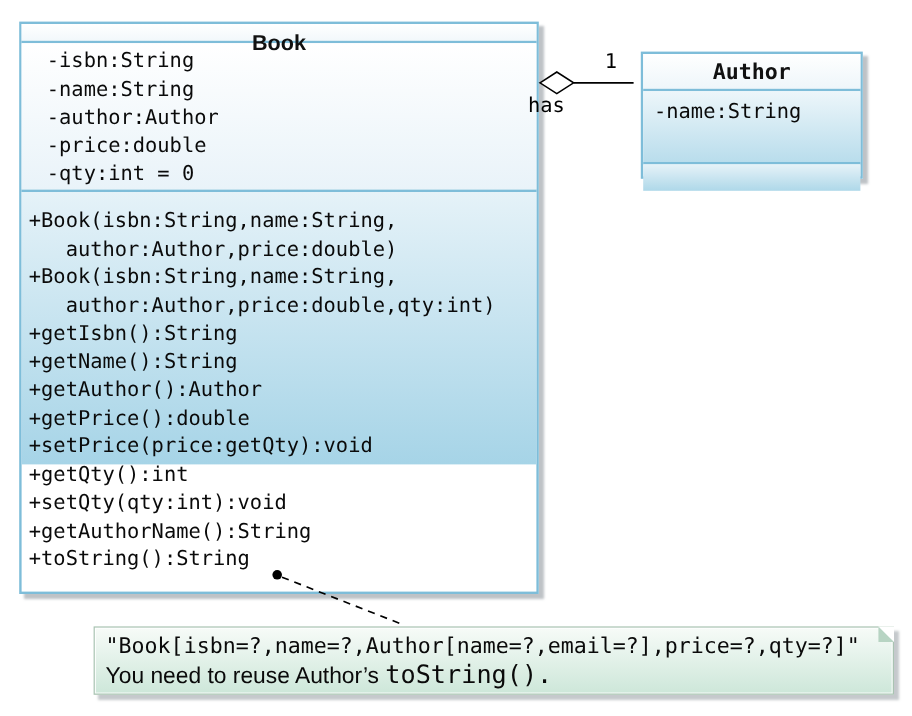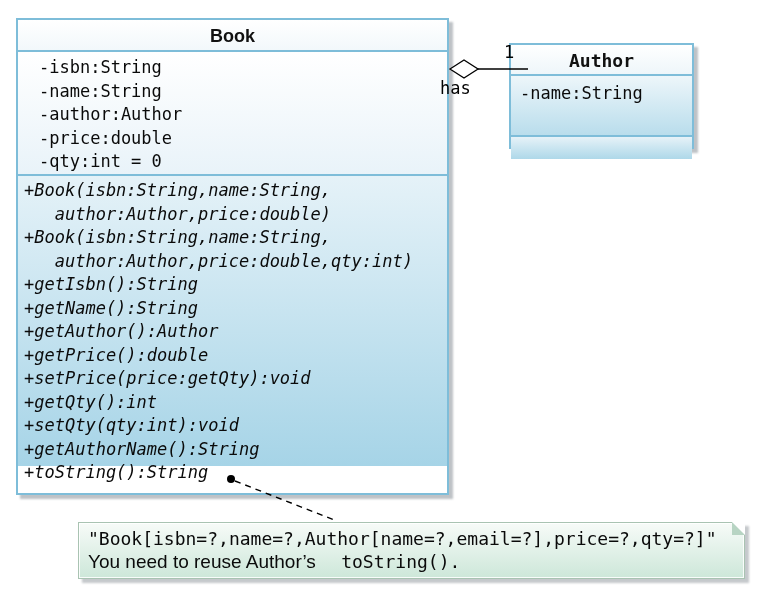--- a/index.html
+++ b/index.html
@@ -8,44 +8,43 @@
 
   .uml-box {
     position:absolute;
     border:2px solid #7ebdd9;
     box-shadow: 4px 4px 2px rgba(110,120,128,0.45), inset 0 0 0 1px rgba(255,255,255,0.9);
   }
 
   
   #book-box { left:16px; top:18px; width:433px; height:477px; }
   #book-title {
-    height:32px; line-height:32px; text-align:center;
+    height:16px; line-height:32px; text-align:center;
     font-weight:bold; font-size:18px;
     background:linear-gradient(180deg,#ffffff,#f2f8fb);
     border-bottom:2px solid #7ebdd9;
   }
   #book-attrs {
     height:124px; padding:4px 6px 0 21px;
     background:linear-gradient(180deg,#ffffff,#e9f3f9);
     border-bottom:2px solid #7ebdd9;
   }
   #book-methods {
-    height:290px; padding:3px 6px 0 6px;
+    height:227px; padding:13px 6px 0 6px;
     background:linear-gradient(180deg,#e5f2f8,#a6d4e7);
-    font-style:italic;
   }
 
   .mono-line {
     font-family:"DejaVu Sans Mono", monospace;
     font-size:17px; line-height:23.5px;
     white-space:pre; color:#0a0a0a;
   }
 
   
-  #author-box { left:509px; top:43px; width:185px; height:106px; }
+  #author-box { left:534px; top:43px; width:185px; height:106px; }
   #author-title {
     height:31px; line-height:31px; text-align:center;
     font-family:"DejaVu Sans Mono", monospace;
     font-weight:bold; font-size:18px;
     background:linear-gradient(180deg,#ffffff,#eef6fa);
     border-bottom:2px solid #7ebdd9;
   }
   #author-attrs {
     height:61px; padding:6px 0 0 9px;
     background:linear-gradient(180deg,#edf6fa,#b9ddec);
@@ -80,21 +79,21 @@
     border-left:13px solid #b7d4c3;
   }
   #note-line1 {
     font-family:"DejaVu Sans Mono", monospace;
     font-size:18px; line-height:23px; white-space:pre; color:#0a0a0a;
   }
   #note-line2 {
     font-size:19px; line-height:24px; color:#0a0a0a;
   }
   #note-line2 .code {
-    font-family:"DejaVu Sans Mono", monospace; font-size:18px;margin-left:20px;
+    font-family:"DejaVu Sans Mono", monospace; font-size:21px;
   }
 
   
   #connectors {
     position:absolute; left:0; top:0; width:760px; height:597px;
     pointer-events:none;
   }
 </style>
 </head>
 <body>

